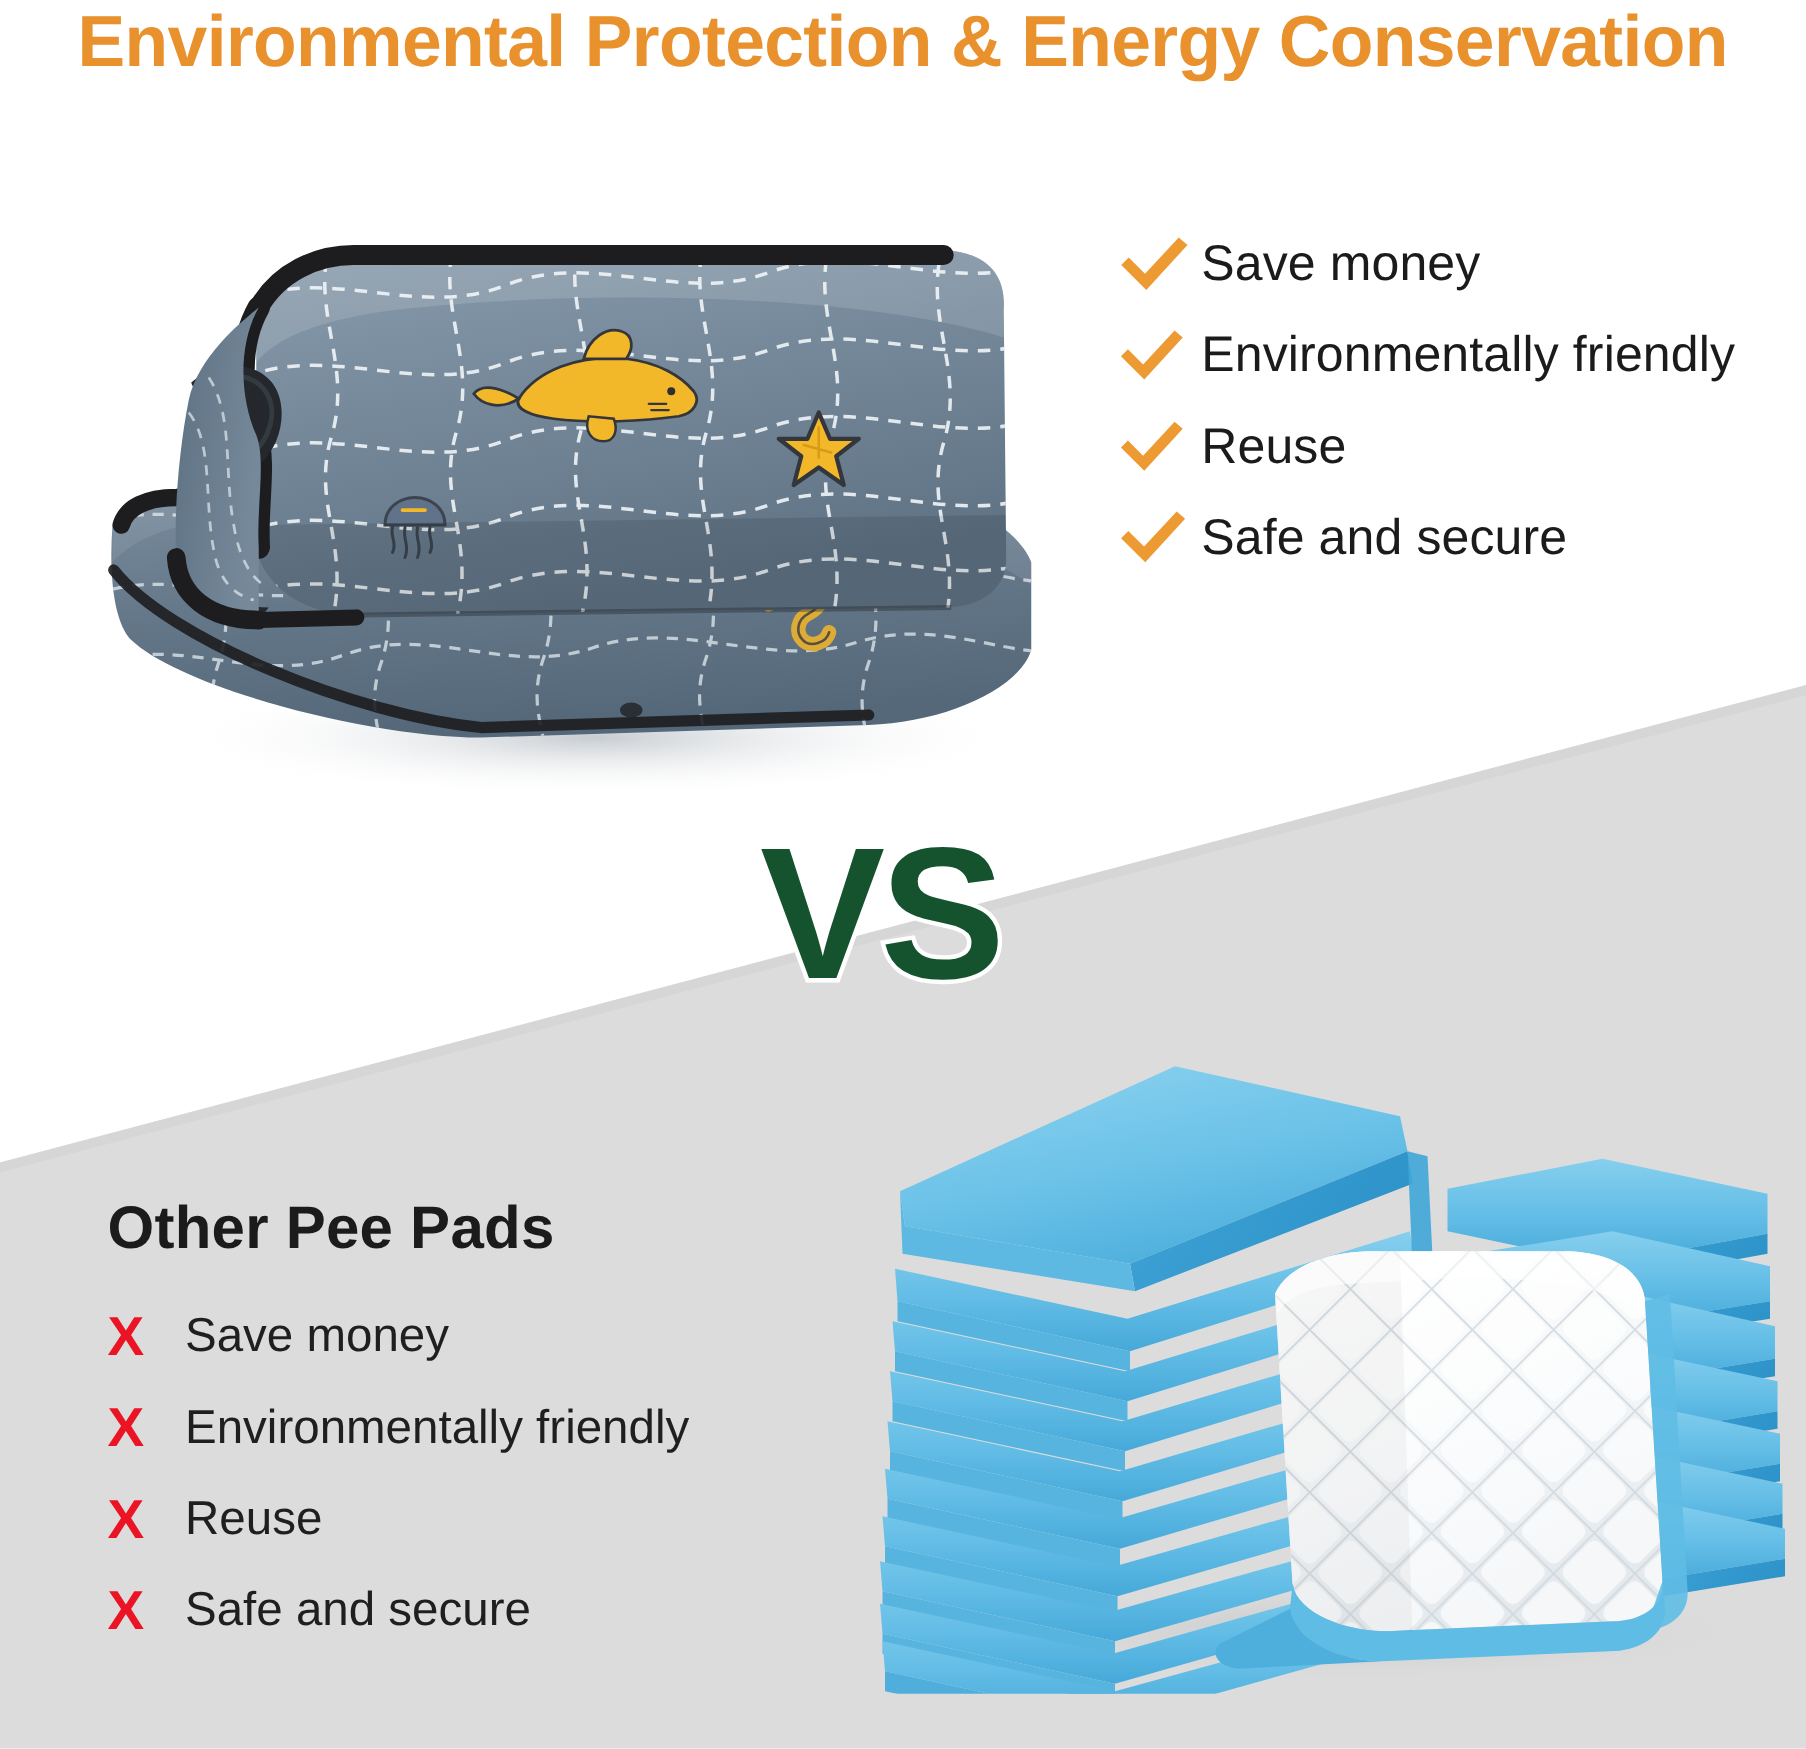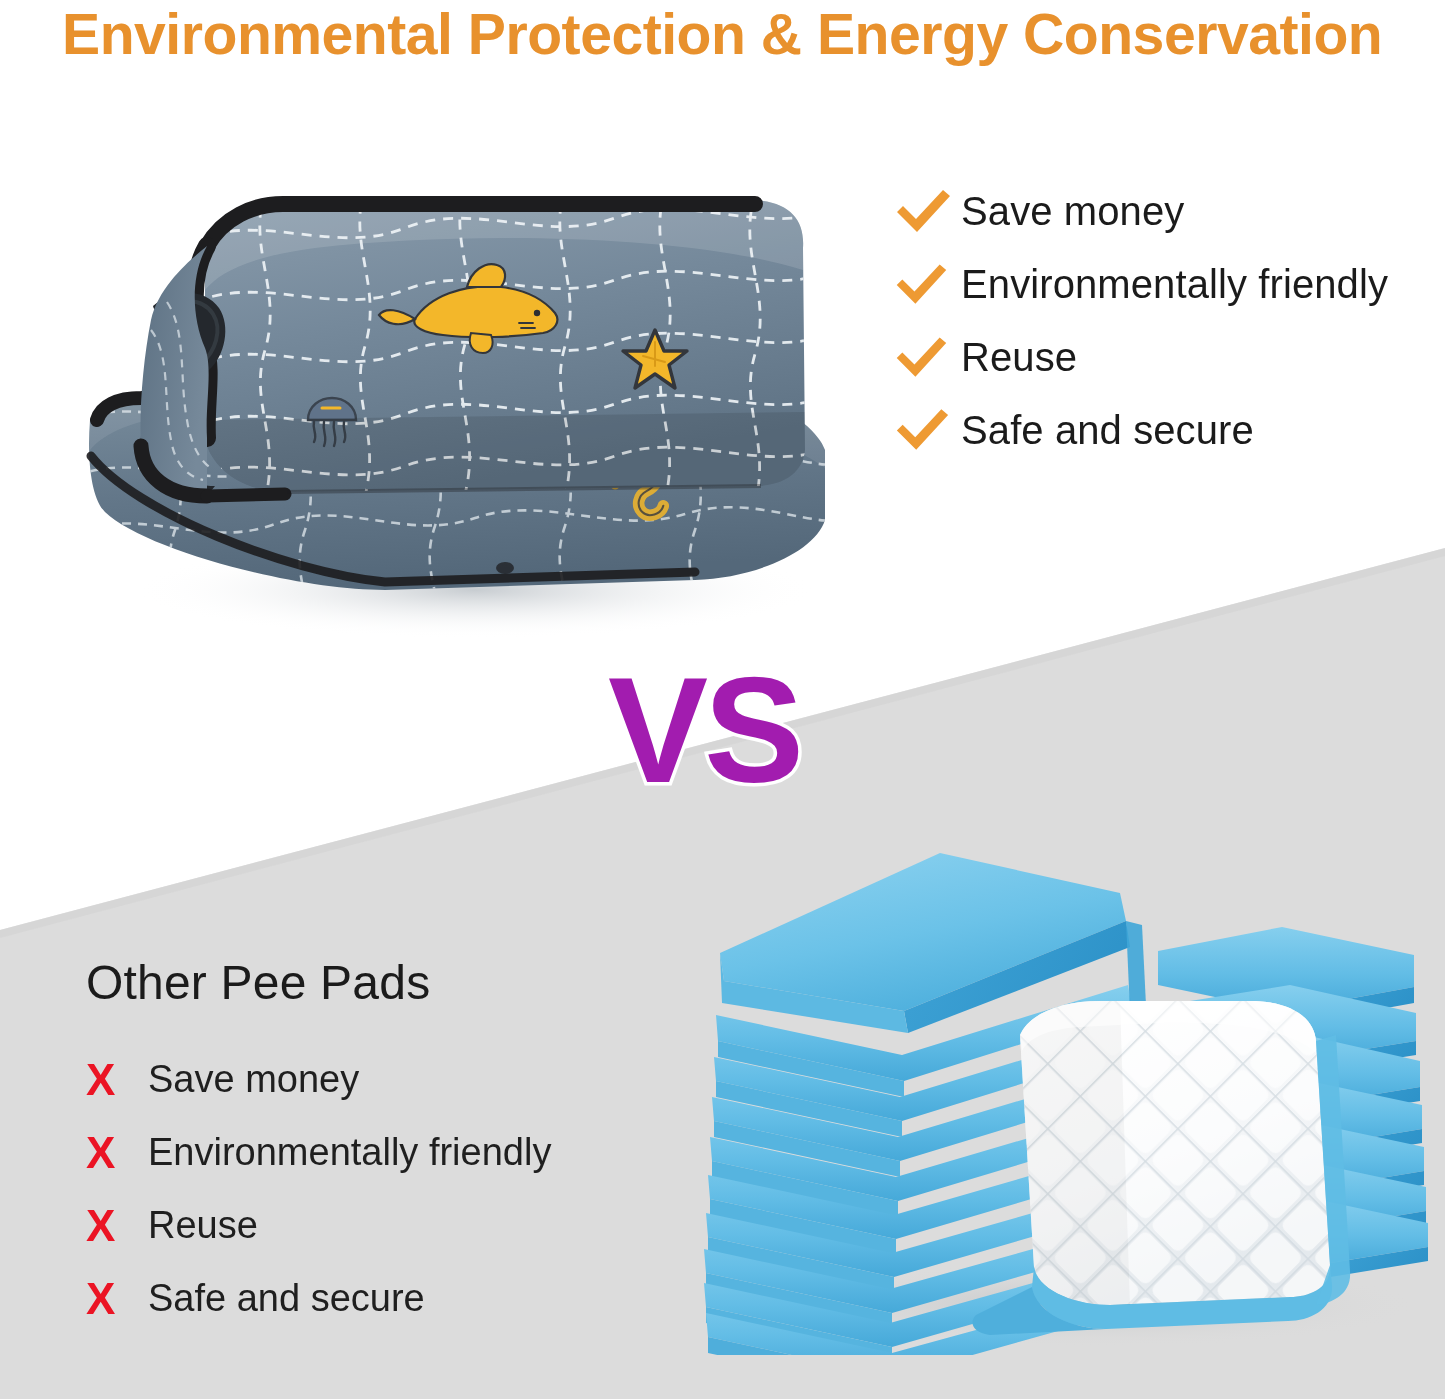--- a/index.html
+++ b/index.html
@@ -32,29 +32,29 @@
 
   
   #benefits { position:absolute; left:893px; top:175px; width:540px; z-index:6; }
   .benefit-row { display:flex; align-items:center; height:73px; }
   .check-ico { width:68px; flex:0 0 68px; display:flex; align-items:center; justify-content:flex-start; }
   .benefit-label { font-size:40px; color:#1b1b1b; font-weight:400; letter-spacing:0.1px; white-space:nowrap; }
 
   
   #vs-badge {
     position:absolute; left:608px; top:655px; z-index:7;
-    font-size:150px; font-weight:800; color:#a21caf; line-height:1;
+    font-size:150px; font-weight:800; color:#14532d; line-height:1;
     letter-spacing:-4px;
     -webkit-text-stroke:7px #ffffff; paint-order:stroke fill;
     font-family:"Liberation Sans", sans-serif;
   }
 
   
   #other-block { position:absolute; left:86px; top:955px; width:620px; z-index:6; }
-  #other-heading { font-size:48px; color:#1b1b1b; font-weight:400; letter-spacing:0.2px; margin-bottom:33px; }
+  #other-heading { font-size:48px; color:#1b1b1b; font-weight:700; letter-spacing:0.2px; margin-bottom:23px; }
   .con-row { display:flex; align-items:center; height:73px; }
   .x-ico { width:62px; flex:0 0 62px; font-size:44px; font-weight:800; color:#EB1424; line-height:1; letter-spacing:0; }
   .con-label { font-size:38px; color:#1f1f1f; font-weight:400; white-space:nowrap; }
 
   
   #product-bottom { position:absolute; left:690px; top:835px; width:755px; height:520px; z-index:4; }
 
   svg { display:block; }
 </style>
 </head>

